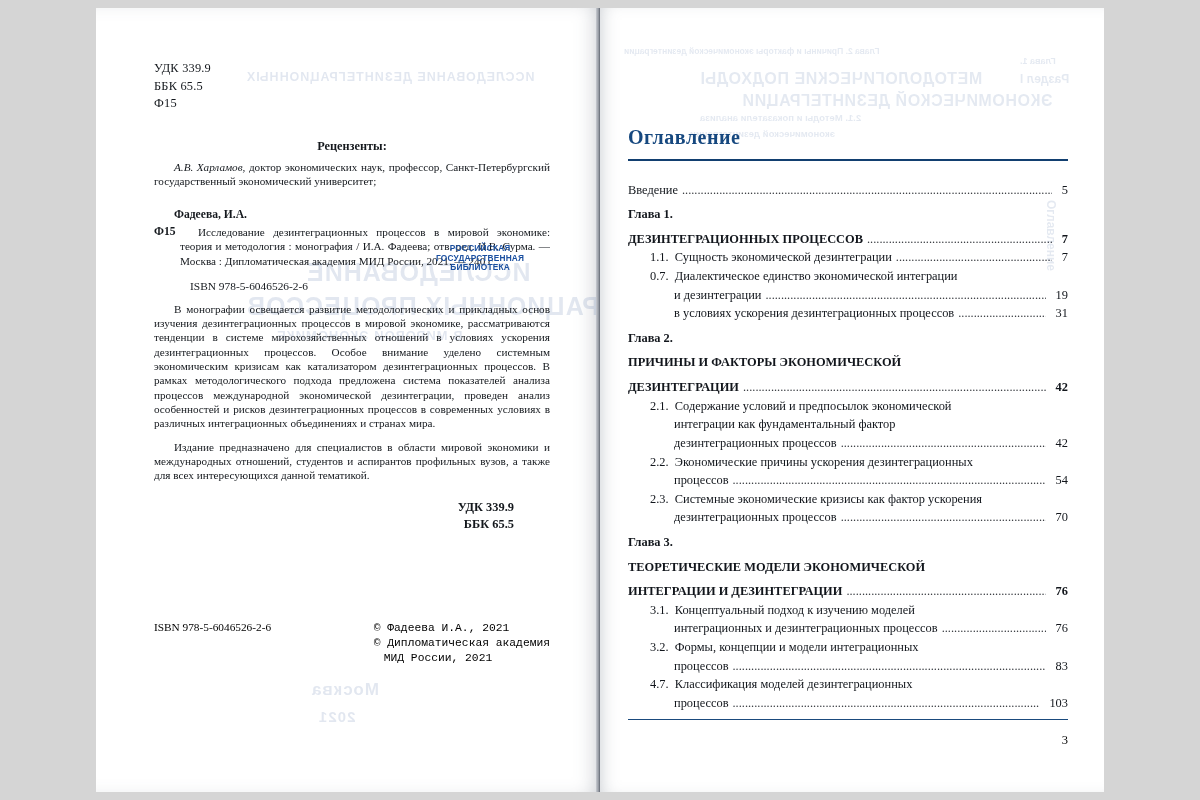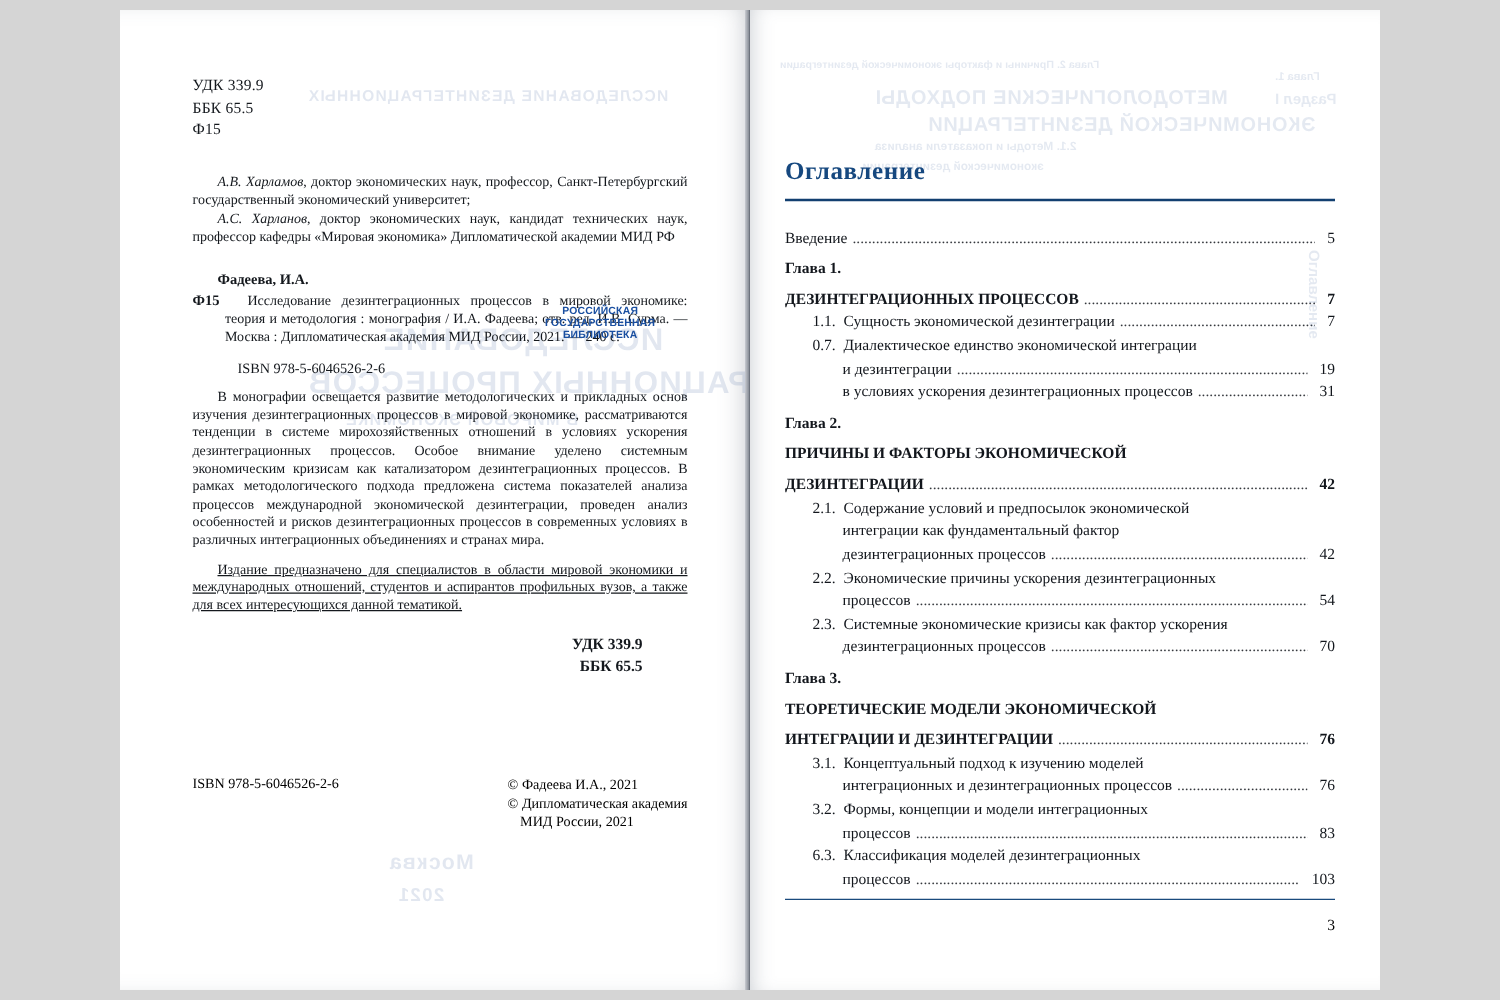--- a/index.html
+++ b/index.html
@@ -96,40 +96,40 @@
     text-indent: 36px;
     margin-top: 11px;
     margin-bottom: 8px;
     font-size: 11.4px;
   }
   .para {
     text-indent: 20px;
     text-align: justify;
     margin-bottom: 0;
   }
-  .para + .para { margin-top: 9px; text-decoration: underline; }
+  .para + .para { margin-top: 9px; }
   .codes-right {
     text-align: right;
     font-weight: bold;
     font-size: 12.4px;
     line-height: 1.38;
     margin-top: 16px;
     padding-right: 36px;
   }
   .footer {
     position: absolute;
     left: 58px;
     bottom: 126px;
     width: 396px;
     display: flex;
     justify-content: space-between;
     font-size: 11.3px;
   }
   .footer .isbn { white-space: nowrap; }
-  .footer .copy { line-height: 1.33; }
+  .footer .copy { line-height: 1.33; font-family: Liberation Mono, monospace; }
   .copy .indent2 { padding-left: 10px; display: block; }
   
   .stamp {
     position: absolute;
     left: 340px;
     top: 236px;
     color: #1a4fa0;
     font-family: "Liberation Sans", sans-serif;
     font-weight: bold;
     font-size: 8.3px;
@@ -248,28 +248,26 @@
     <div class="ghost g6">2021</div>
 
     <div class="lp-inner">
 
       <div class="codes">
         <div>УДК 339.9</div>
         <div>ББК 65.5</div>
         <div>Ф15</div>
       </div>
 
+      <div class="rev-title">Рецензенты:</div>
 
       <div class="rev-p justify">
         <span class="ital">А.В. Харламов</span><span>, доктор экономических наук, профессор, Санкт-Петербургский государственный экономический университет;</span>
       </div>
 
-      <div class="rev-p justify">
-        <span class="ital">А.С. Харланов</span><span>, доктор экономических наук, кандидат технических наук, профессор кафедры «Мировая экономика» Дипломатической академии МИД РФ</span>
-      </div>
 
       <div class="author-block">Фадеева, И.А.</div>
 
       <div class="desc-row">
         <div class="desc-code">Ф15</div>
         <div class="desc-text">Исследование дезинтеграционных процессов в мировой экономике: теория и методология : монография / И.А. Фадеева; отв. ред. И.В. Сурма. — Москва : Дипломатическая академия МИД России, 2021. — 240 с.</div>
       </div>
 
       <div class="isbn-line">ISBN 978-5-6046526-2-6</div>
 
@@ -409,21 +407,21 @@
           <div class="toc-row lvl1">
             <span class="lbl">3.2.  Формы, концепции и модели интеграционных</span>
             <span style="flex: 1 1 0%;"></span>
           </div>
           <div class="toc-row lvl1ind">
             <span class="lbl">процессов</span>
             <span style="flex: 1 1 0%; overflow: hidden; white-space: nowrap; margin: 0px 4px; opacity: 0.85;">........................................................................................................................</span>
             <span class="pg">83</span>
           </div>
           <div class="toc-row lvl1">
-            <span class="lbl">6.3.  Классификация моделей дезинтеграционных</span>
+            <span class="lbl">4.7.  Классификация моделей дезинтеграционных</span>
             <span style="flex: 1 1 0%;"></span>
           </div>
           <div class="toc-row lvl1ind">
             <span class="lbl">процессов</span>
             <span style="flex: 1 1 0%; overflow: hidden; white-space: nowrap; margin: 0px 4px; opacity: 0.85;">........................................................................................................................</span>
             <span class="pg">103</span>
           </div>
         </div>
     </div>
     <div class="rp-rule-bottom"></div>

